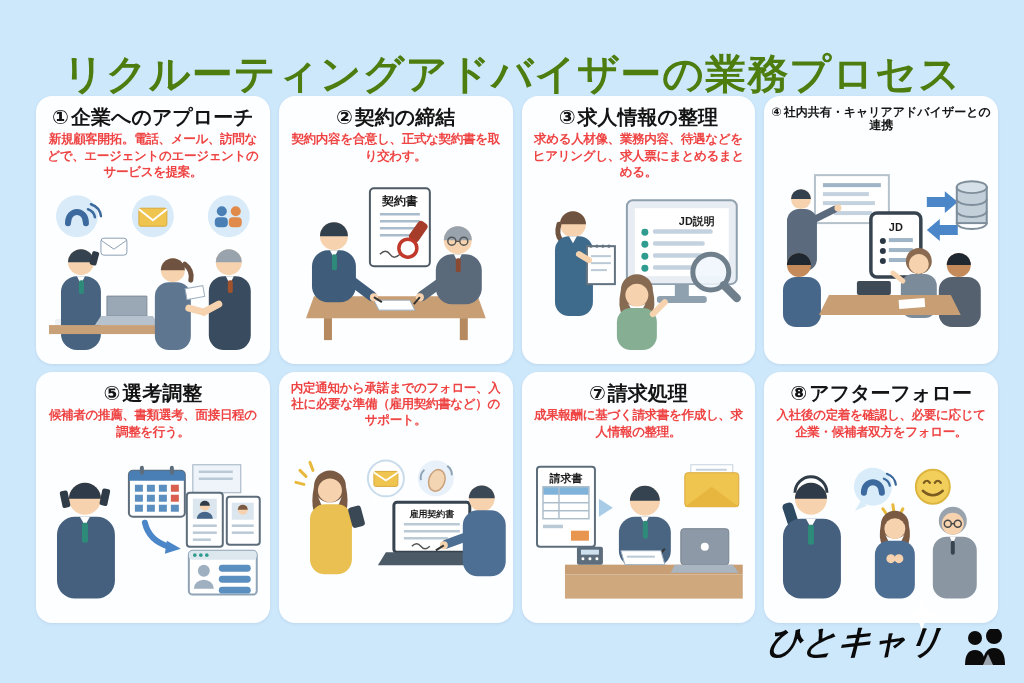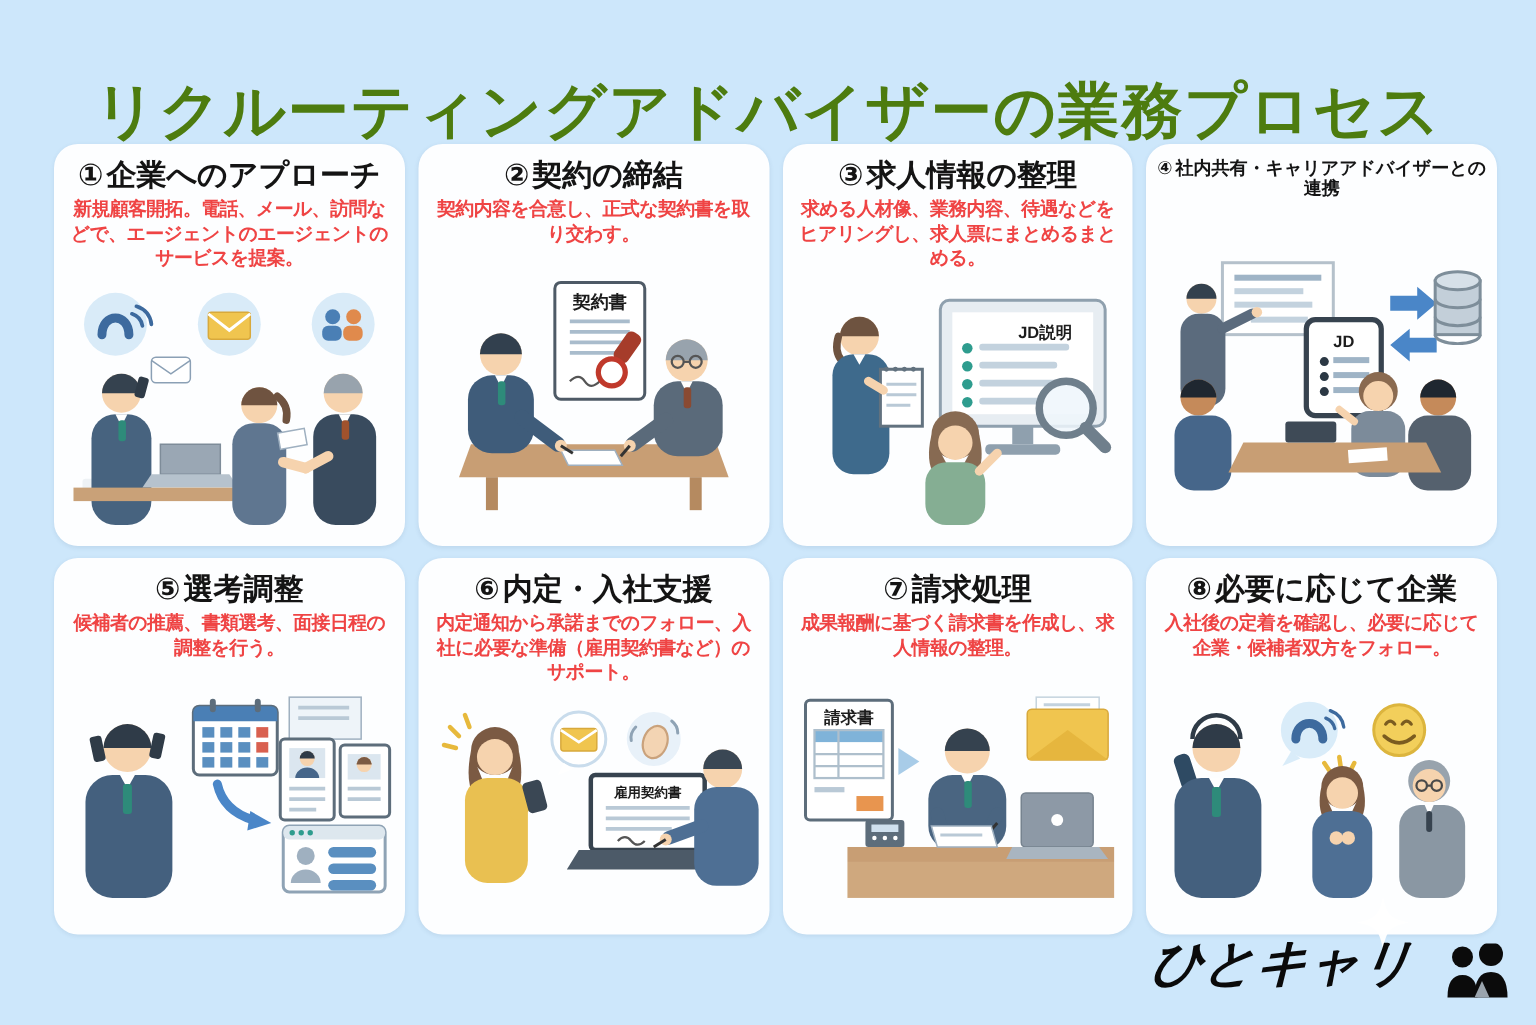--- a/index.html
+++ b/index.html
@@ -319,21 +319,20 @@
             <path d="M151,126 a10,9 0 0 1 20,0 z" fill="#9fb0c0"></path>
             <rect x="176" y="102" width="32" height="7" rx="3.5" fill="#5a8fc0"></rect>
             <rect x="176" y="113" width="32" height="7" rx="3.5" fill="#5a8fc0"></rect>
             <rect x="176" y="124" width="32" height="7" rx="3.5" fill="#5a8fc0"></rect>
           </g>
         </svg>
       </div>
     </section>
 
     <section class="card">
-      <h2 class="card-head"><span class="num">⑥</span><span>内定・入社支援</span></h2>
       <p class="card-desc">内定通知から承諾までのフォロー、入社に必要な準備（雇用契約書など）のサポート。</p>
       <div class="illus">
         <svg viewBox="0 0 220 136" preserveAspectRatio="xMidYMid meet">
           <g>
             <line x1="14" y1="14" x2="20" y2="20" stroke="#e7b93c" stroke-width="3" stroke-linecap="round"></line>
             <line x1="10" y1="26" x2="18" y2="28" stroke="#e7b93c" stroke-width="3" stroke-linecap="round"></line>
             <line x1="24" y1="6" x2="27" y2="14" stroke="#e7b93c" stroke-width="3" stroke-linecap="round"></line>
           </g>
           <g>
             <circle cx="44" cy="30" r="16" fill="#7b5a43"></circle>
@@ -423,21 +422,21 @@
             <line x1="98" y1="94" x2="126" y2="94" stroke="#b9c9d6" stroke-width="2"></line>
             <rect x="152" y="66" width="48" height="36" rx="3" fill="#8d99a6" stroke="#76838f"></rect>
             <circle cx="176" cy="84" r="4" fill="#ffffff"></circle>
             <path d="M146,102 h58 l6,8 h-68 z" fill="#a9b5c0"></path>
           </g>
         </svg>
       </div>
     </section>
 
     <section class="card">
-      <h2 class="card-head"><span class="num">⑧</span><span>必要に応じて企業</span></h2>
+      <h2 class="card-head"><span class="num">⑧</span><span>アフターフォロー</span></h2>
       <p class="card-desc">入社後の定着を確認し、必要に応じて企業・候補者双方をフォロー。</p>
       <div class="illus">
         <svg viewBox="0 0 220 136" preserveAspectRatio="xMidYMid meet">
           <g>
             <circle cx="40" cy="36" r="16" fill="#f6d3ae"></circle>
             <path d="M24,36 a16,16 0 0 1 32,0 z" fill="#2f3b48"></path>
             <path d="M24,30 a16,16 0 0 1 32,0" fill="none" stroke="#2f3b47" stroke-width="3"></path>
             <rect x="14" y="40" width="11" height="24" rx="4" fill="#2e4a63" transform="rotate(-18 19 52)"></rect>
             <rect x="12" y="56" width="58" height="80" rx="18" fill="#44607e"></rect>
             <path d="M35,56 l5,9 5,-9 z" fill="#ffffff"></path>

